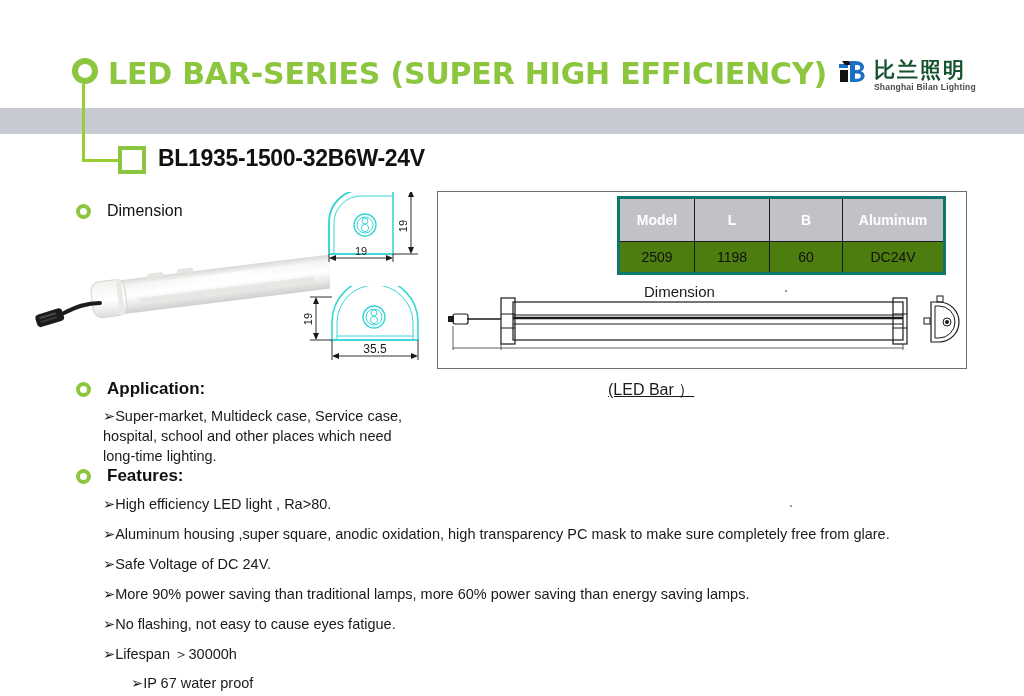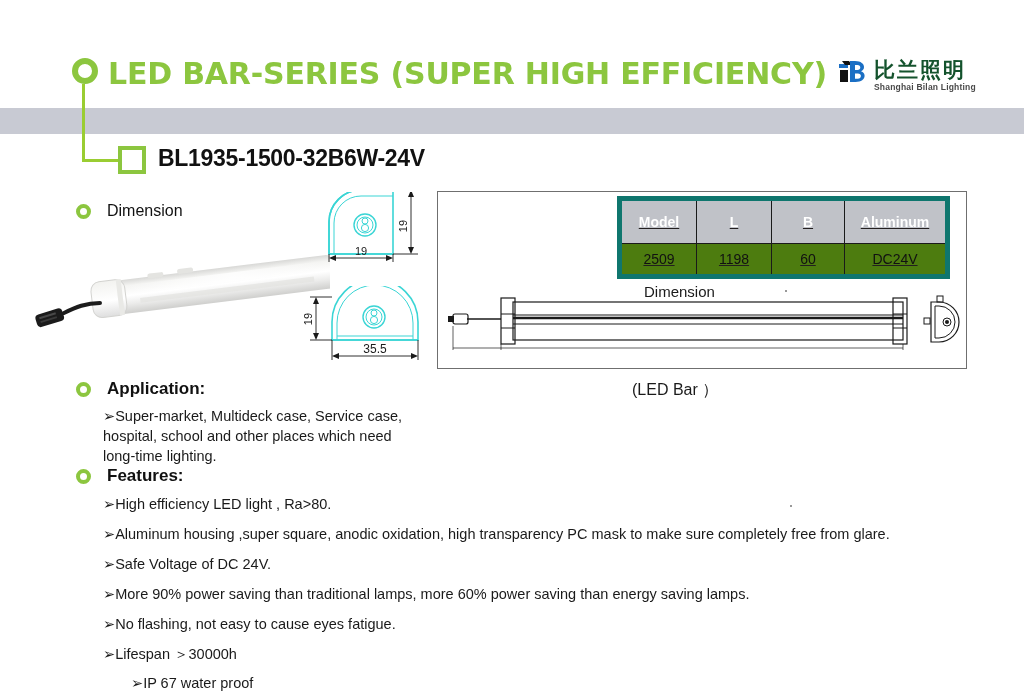--- a/index.html
+++ b/index.html
@@ -81,22 +81,21 @@
   
   .photo{position:absolute;left:30px;top:243px;width:300px;height:105px;}
 
   
   .draw{position:absolute;}
 
   
   .spec{
     position:absolute;left:617px;top:196px;
     border-collapse:collapse;
-    border:5px solid #0f766e;
-    text-decoration:underline;
+    border:3px solid #0f766e;
   }
   .spec th,.spec td{
     border:1px solid #1a1a1a;
     text-align:center;
     font-size:14px;
     height:21px;
   }
   .spec th{
     background:#c0c2c8;color:#ffffff;font-weight:bold;
     height:40px;
@@ -110,22 +109,22 @@
   
   .techbox{
     position:absolute;left:437px;top:191px;width:530px;height:178px;
     border:1px solid #6f6f6f;background:#ffffff;box-sizing:border-box;
   }
   .tech-caption{
     position:absolute;left:644px;top:283px;
     font-size:15px;color:#1a1a1a;
   }
   .ledbar-caption{
-    position:absolute;left:632px;top:380px;
-    font-size:16px;color:#1a1a1a;white-space:nowrap;
+    position:absolute;left:608px;top:380px;
+    font-size:16px;color:#1a1a1a;white-space:nowrap;text-decoration:underline;
   }
 
   .dot{position:absolute;width:2px;height:2px;background:#999;}
 </style>
 </head>
 <body>
 
 <div class="page">
 
   <div class="gray-band"></div>

